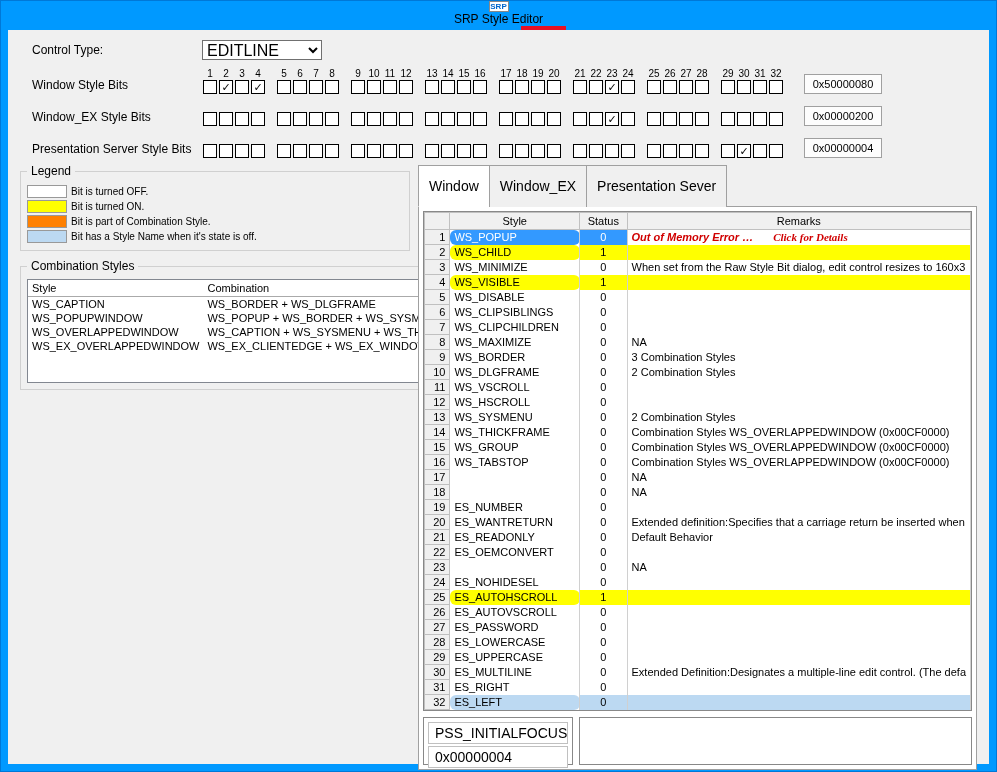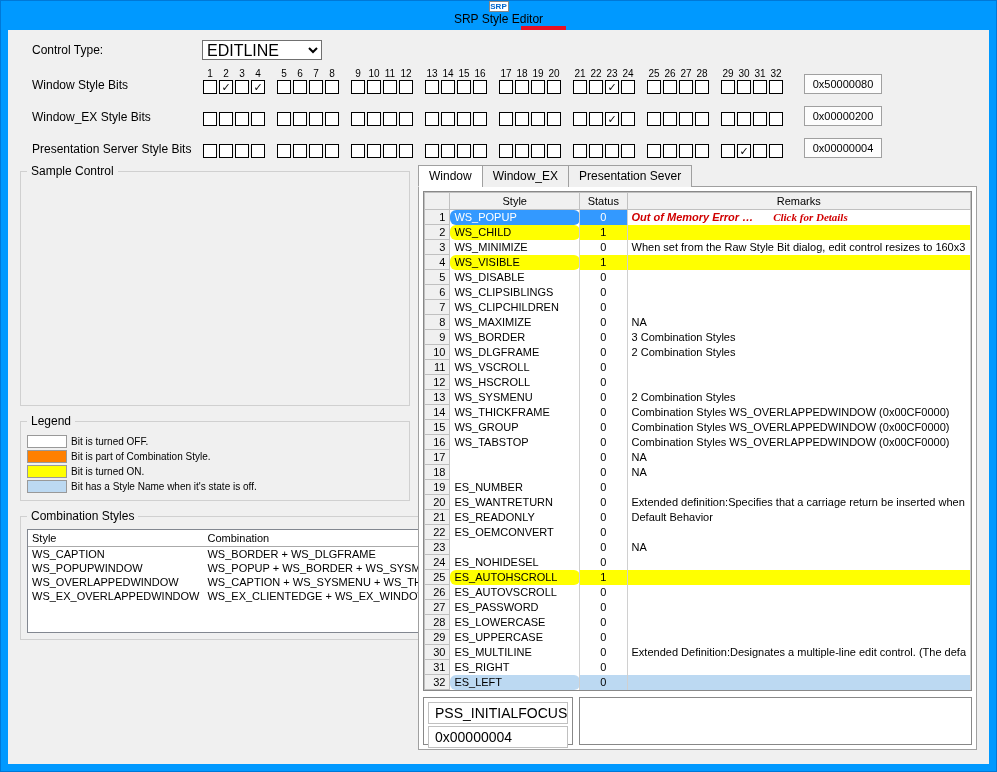--- a/index.html
+++ b/index.html
@@ -75,22 +75,22 @@
 .legendbox .lrow { display:flex; align-items:center; height:15px; font-size:10px; }
 .swatch { width:40px; height:13px; border:1px solid #999; margin-right:4px;}
 .combstyles table { width:100%; border-collapse:collapse; font-size:11px; }
 .combstyles th { border-bottom:1px solid #aaa; font-weight:normal; padding:2px 4px; text-align:left; }
 .combstyles td { padding:1px 4px; white-space:nowrap; overflow:hidden; }
 .combstyles .cwrap { border:1px solid #828790; background:#fff; height:104px; overflow:hidden; }
 
 .rightcol { flex:1; display:flex; flex-direction:column; }
 .tabs { display:flex; border-bottom:1px solid #a0a0a0; }
 .tab {
-  padding:3px 10px; border:1px solid #a0a0a0; border-bottom:none;
-  background:#f0f0f0; margin-right:-1px; font-size:12px;
+  padding:12px 10px; border:1px solid #a0a0a0; border-bottom:none;
+  background:#f0f0f0; margin-right:-1px; font-size:14px;
   position:relative; top:1px;
 }
 .tab.active { background:#fff; border-bottom:1px solid #fff; }
 .tabbody {
   flex:1; border:1px solid #a0a0a0; border-top:none; background:#fff;
   padding:4px; display:flex; flex-direction:column;
 }
 .grid { flex:1; overflow:hidden; border:1px solid #888; }
 .grid table { width:100%; border-collapse:collapse; font-size:11px; }
 .grid th {
@@ -589,37 +589,34 @@
             </div>
           </div>
           <div class="hexbox">0x00000004</div>
         </div>
       </div>
   </div>
 
 
   <div class="lower">
     <div class="leftcol">
-      <fieldset class="sample">
-        <legend>Sample Control</legend>
-      </fieldset>
       <fieldset class="legendbox">
         <legend>Legend</legend>
         <div id="legenditems">
             <div class="lrow">
               <div class="swatch" style="background: rgb(255, 255, 255);"></div>
               <span>Bit is turned OFF.</span>
             </div>
             <div class="lrow">
+              <div class="swatch" style="background: rgb(255, 255, 0);"></div>
+              <span>Bit is turned ON.</span>
+            </div>
+            <div class="lrow">
               <div class="swatch" style="background: rgb(255, 128, 0);"></div>
               <span>Bit is part of Combination Style.</span>
-            </div>
-            <div class="lrow">
-              <div class="swatch" style="background: rgb(255, 255, 0);"></div>
-              <span>Bit is turned ON.</span>
             </div>
             <div class="lrow">
               <div class="swatch" style="background: rgb(188, 217, 242);"></div>
               <span>Bit has a Style Name when it's state is off.</span>
             </div>
           </div>
       </fieldset>
       <fieldset class="combstyles">
         <legend>Combination Styles</legend>
         <div class="cwrap">

